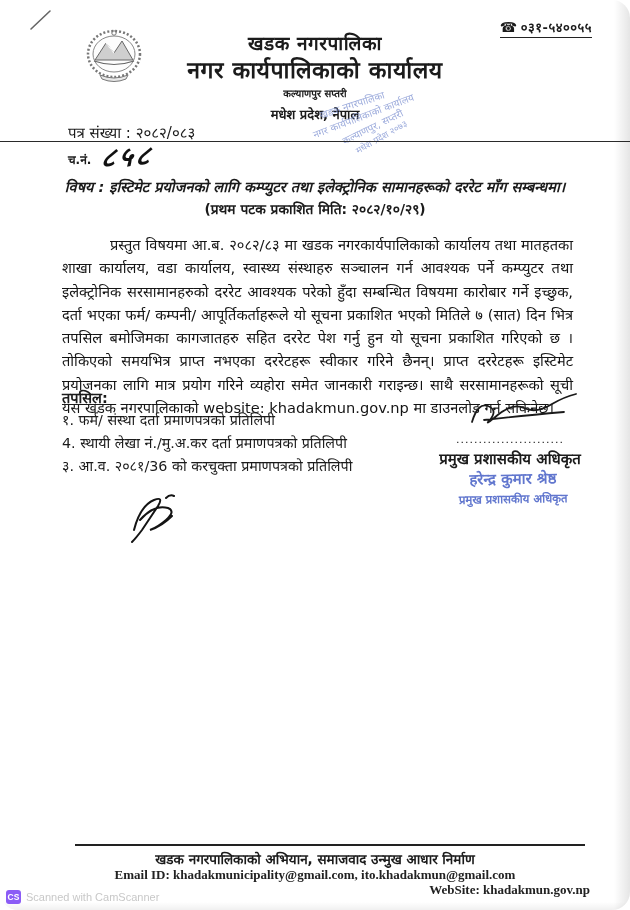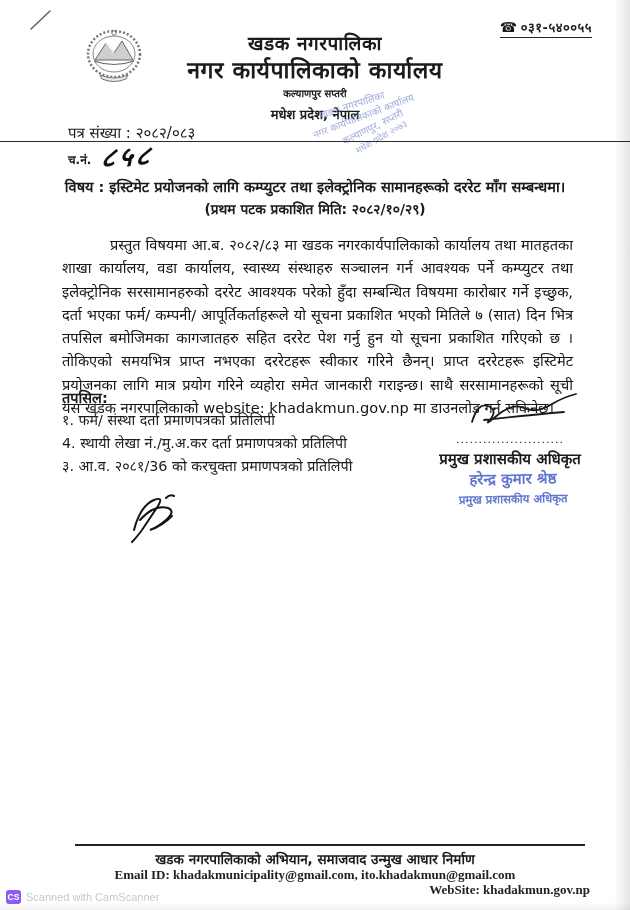--- a/index.html
+++ b/index.html
@@ -2,20 +2,21 @@
 <html><head>
 <meta charset="utf-8">
 <style>
   * { margin:0; padding:0; box-sizing:border-box; }
   html,body { background:#ffffff; }
   .page {
     position:relative; width:630px; height:910px; margin:0 auto;
     background:#ffffff; overflow:hidden;
     font-family:"DejaVu Sans","Liberation Serif",sans-serif;
     color:#1b1b1b;
+    border-radius:18px;
   }
   
   .scan-shadow-right { position:absolute; top:0; right:0; width:16px; height:100%;
     background:linear-gradient(to right, rgba(0,0,0,0), rgba(0,0,0,0.10)); }
   .scan-shadow-bottom { position:absolute; left:0; bottom:0; width:100%; height:8px;
     background:linear-gradient(to bottom, rgba(0,0,0,0), rgba(0,0,0,0.06)); }
 
   .pen-mark { position:absolute; left:28px; top:8px; }
 
   .logo { position:absolute; left:84px; top:27px; width:60px; height:58px; }
@@ -40,21 +41,21 @@
   .rs-l4 { font-size:9px;  transform:rotate(-6deg) translateX(8px); }
 
   .letter-no { position:absolute; left:68px; top:122px; font-size:15px; font-weight:500; }
   .rule-top { position:absolute; left:0; top:141px; width:630px; height:0;
     border-top:1.6px solid #2a2a2a; }
   .ch-label { position:absolute; left:68px; top:151px; font-size:12px; font-weight:600; }
   .ch-hand { position:absolute; left:102px; top:137px; font-size:27px; font-weight:bold;
     font-style:italic; transform:skewX(-12deg) rotate(-3deg); letter-spacing:3px; color:#111; }
 
   .subject { position:absolute; left:40px; top:176px; width:550px; text-align:center;
-    font-size:14.5px; font-weight:600; }
+    font-size:14.5px; font-weight:600;font-style:italic; }
   .pub-date { position:absolute; left:40px; top:199px; width:550px; text-align:center;
     font-size:13.8px; font-weight:600; }
 
   .body-par { position:absolute; left:62px; top:233px; width:511px;
     font-size:14.6px; line-height:23.3px; text-align:justify; text-indent:48px;
     font-weight:500; color:#141414; }
 
   .schedule-head { position:absolute; left:62px; top:387px; font-size:14.5px;
     font-weight:bold; text-decoration:underline; }
   .schedule-list { position:absolute; left:62px; top:409px; font-size:14.3px;

